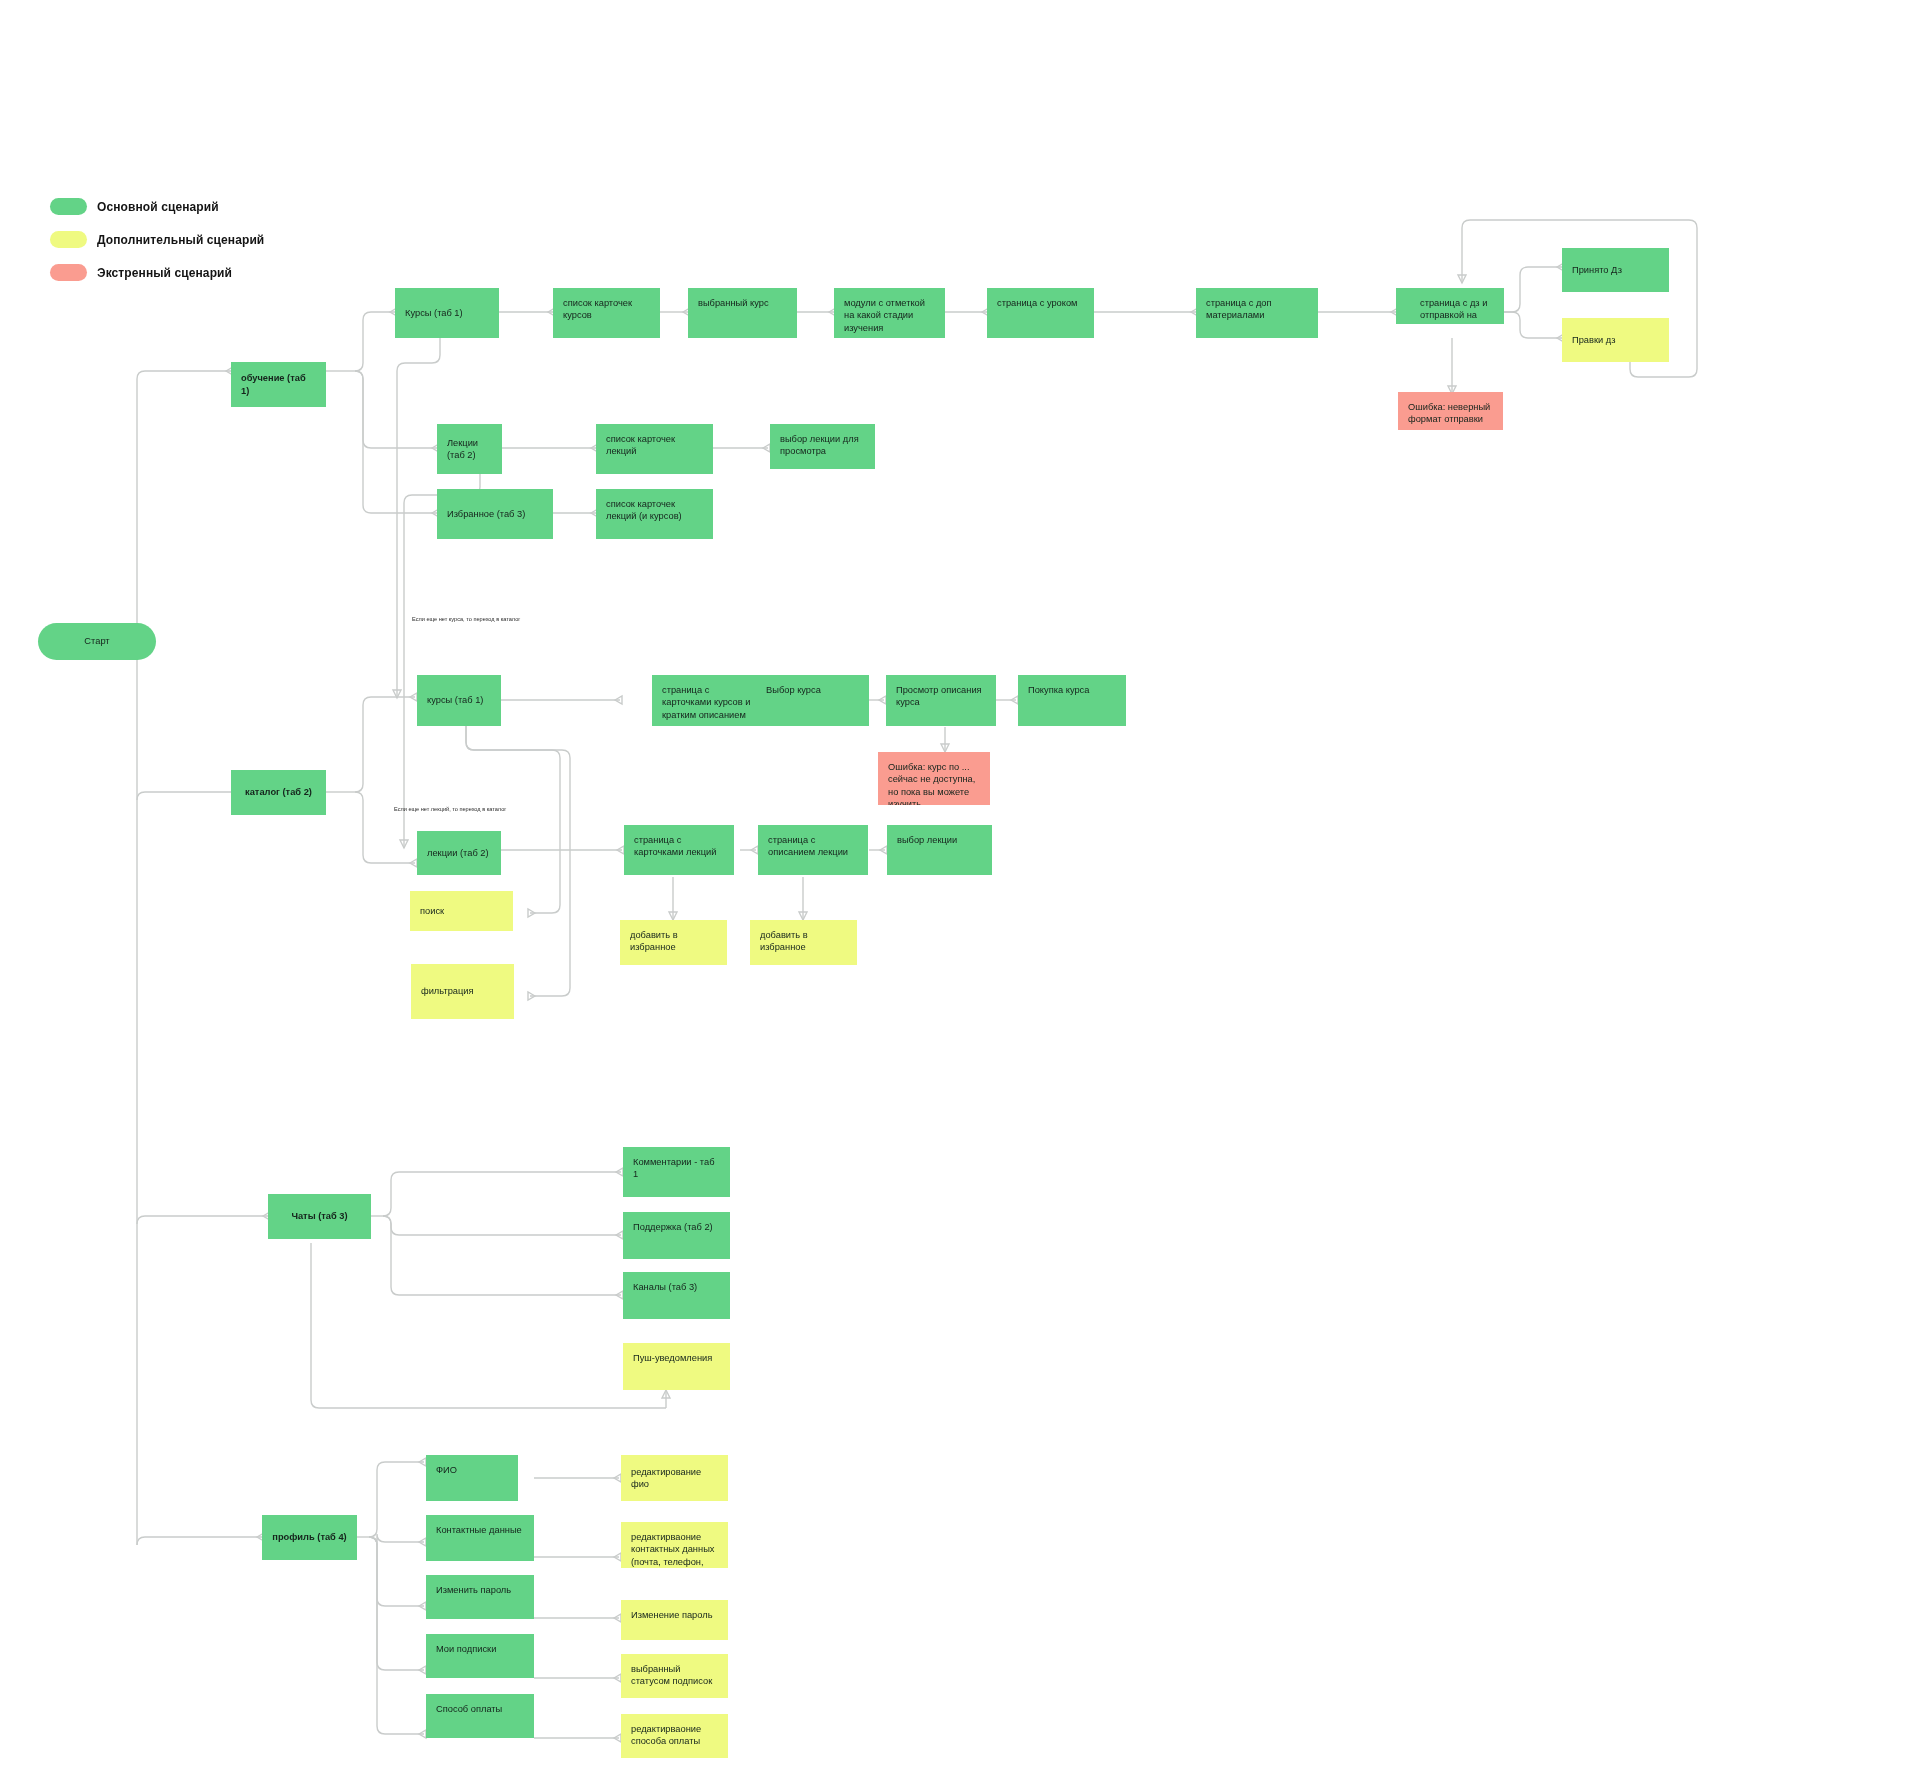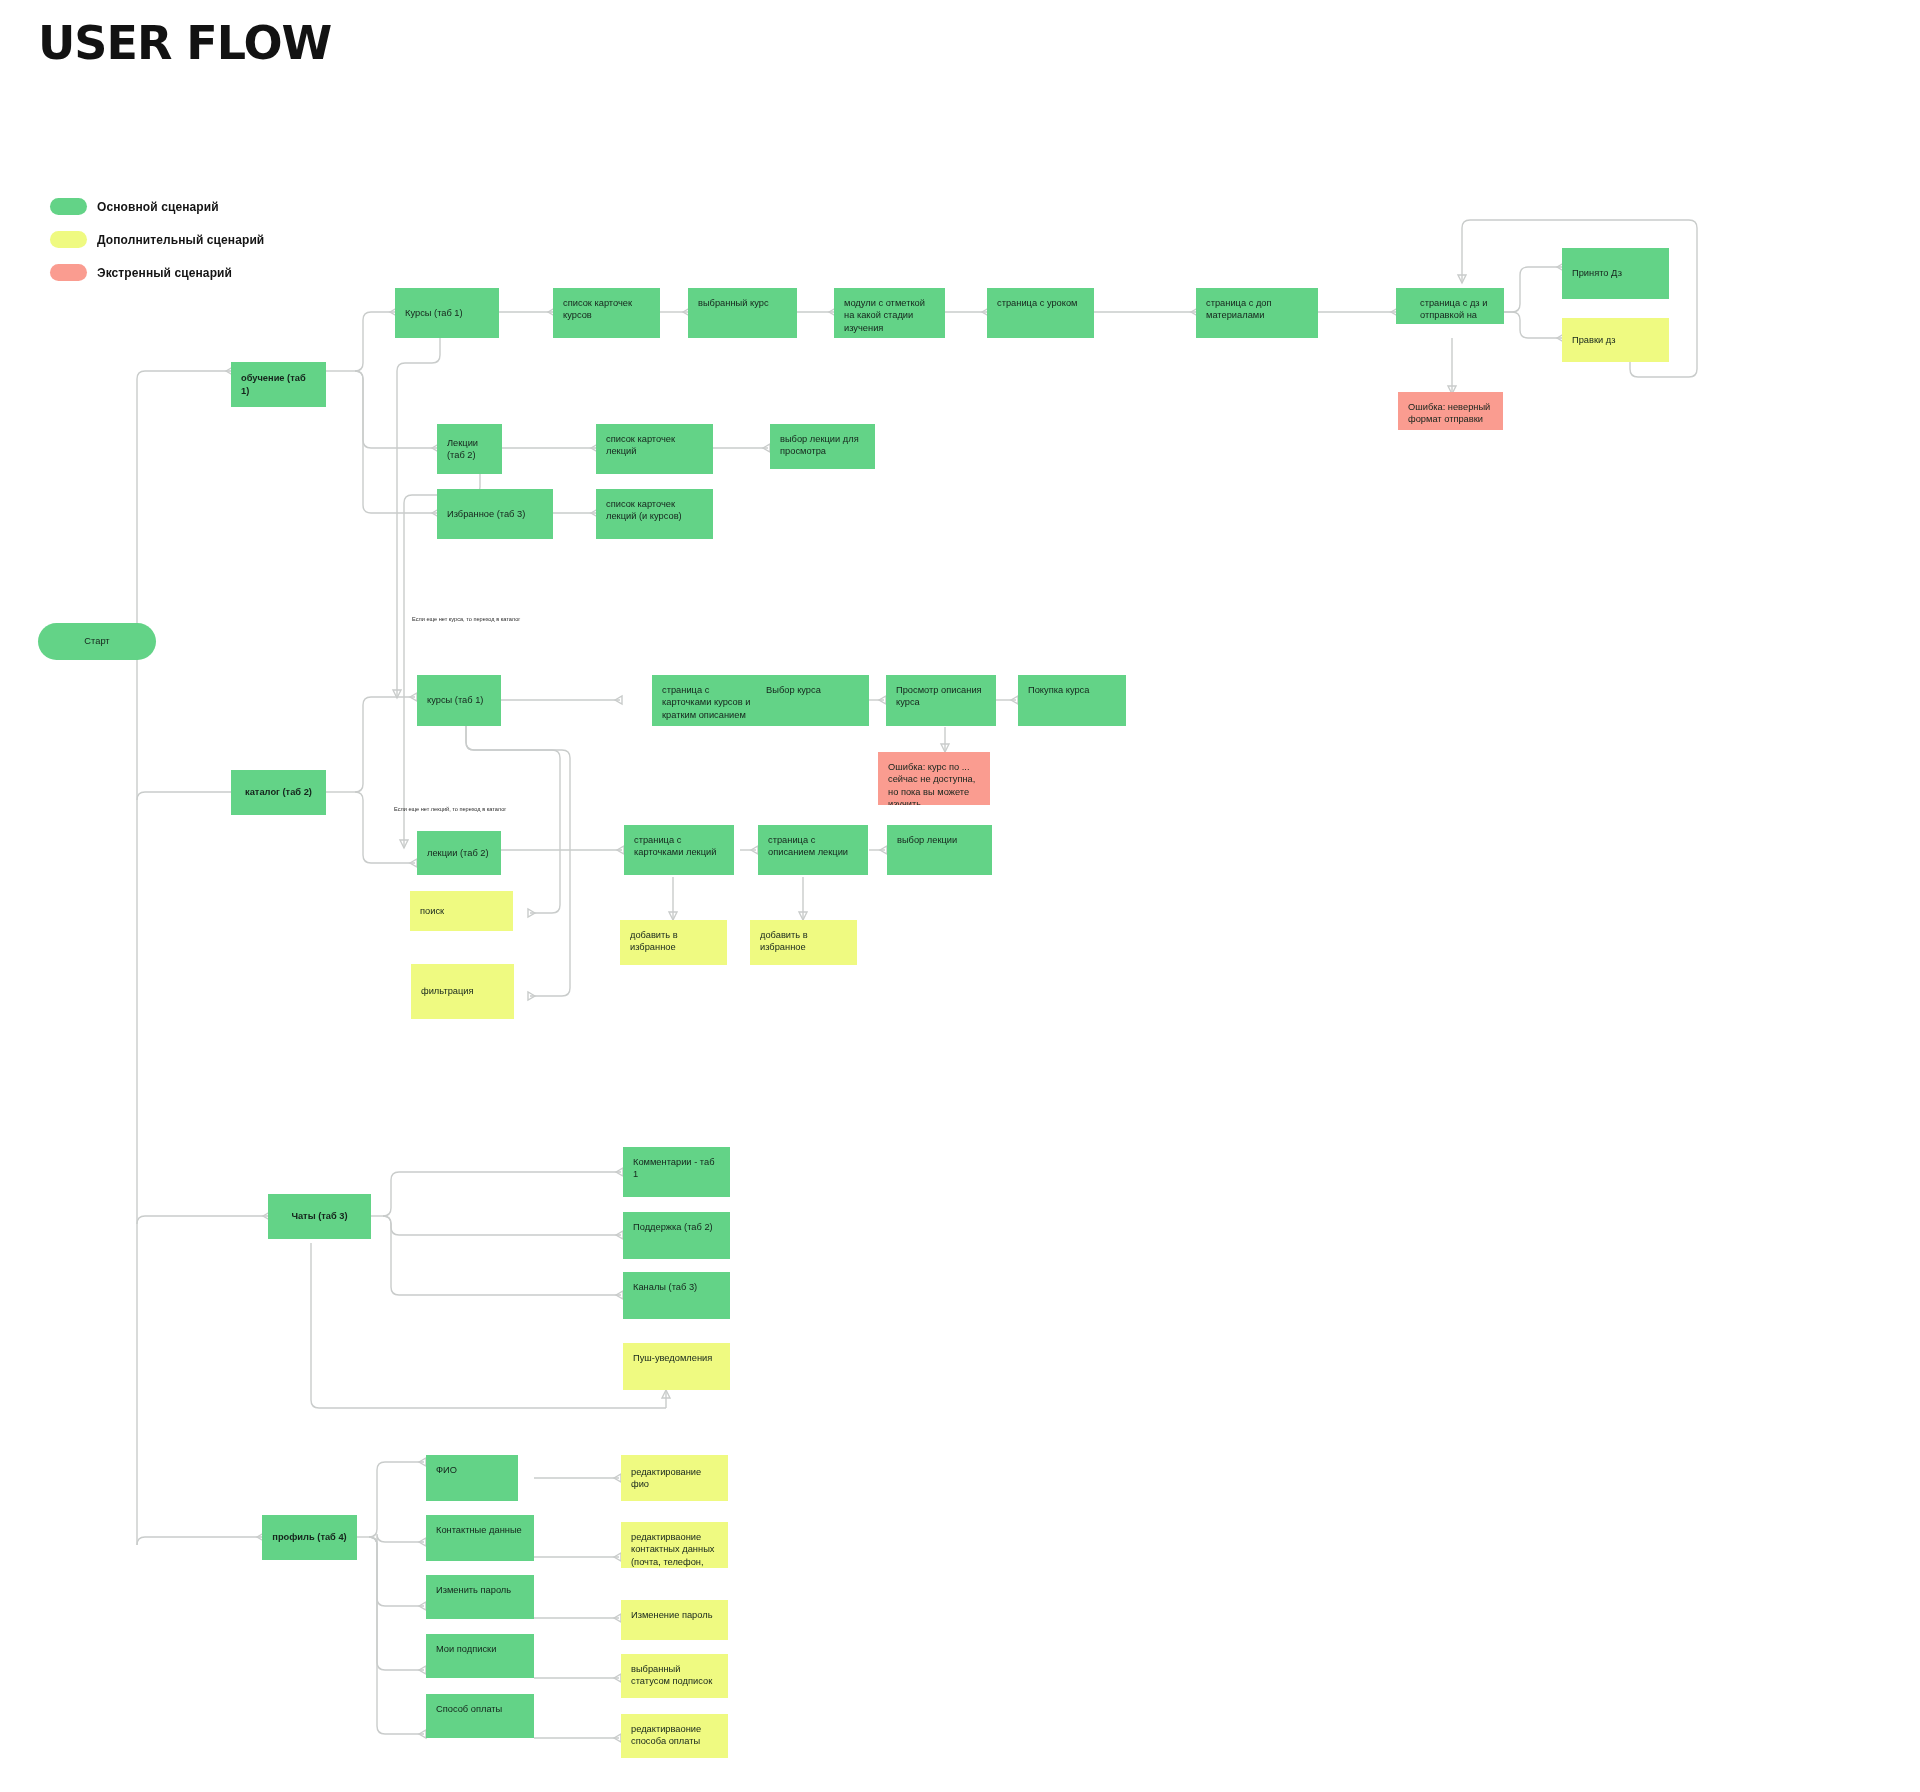--- a/index.html
+++ b/index.html
@@ -36,21 +36,20 @@
 
   svg.edges{position:absolute;left:0;top:0;width:1920px;height:1792px;pointer-events:none;}
   svg.edges path{fill:none;stroke:#C9CCCB;stroke-width:1.4;}
   svg.edges .arrow{fill:none;stroke:#C9CCCB;stroke-width:1.4;}
 </style>
 </head>
 <body>
 
 <div id="canvas">
 
-  <div id="title">USER FLOW</div>
 
   <div class="legend-row" style="left:50px;top:198px;">
     <div class="legend-swatch" style="background:#63D387;"></div>
     <div class="legend-label">Основной сценарий</div>
   </div>
   <div class="legend-row" style="left:50px;top:231px;">
     <div class="legend-swatch" style="background:#EFFA81;"></div>
     <div class="legend-label">Дополнительный сценарий</div>
   </div>
   <div class="legend-row" style="left:50px;top:264px;">
@@ -205,21 +204,21 @@
   <div class="node green" style="left:688px;top:288px;width:109px;height:50px;">выбранный курс</div>
 
   <div class="node green" style="left:834px;top:288px;width:111px;height:50px;">модули с отметкой на какой стадии изучения пользователь</div>
 
   <div class="node green" style="left:987px;top:288px;width:107px;height:50px;">страница с уроком</div>
 
   <div class="node green" style="left:1196px;top:288px;width:122px;height:50px;">страница с доп материалами</div>
 
   <div class="node green" style="left:1396px;top:288px;width:108px;height:36px;padding-left:24px;">страница с дз и отправкой на проверку</div>
 
-  <div class="node green mid" style="left:1562px;top:248px;width:107px;height:51px;">Принято Дз</div>
+  <div class="node green mid" style="left:1562px;top:248px;width:107px;height:44px;">Принято Дз</div>
 
   <div class="node yellow mid" style="left:1562px;top:318px;width:107px;height:44px;">Правки дз</div>
 
   <div class="node red" style="left:1398px;top:392px;width:105px;height:38px;">Ошибка: неверный формат отправки дз</div>
 
   <div class="node green mid" style="left:437px;top:424px;width:65px;height:50px;">Лекции (таб 2)</div>
 
   <div class="node green" style="left:596px;top:424px;width:117px;height:50px;">список карточек лекций</div>
 
   <div class="node green" style="left:770px;top:424px;width:105px;height:45px;">выбор лекции для просмотра</div>

